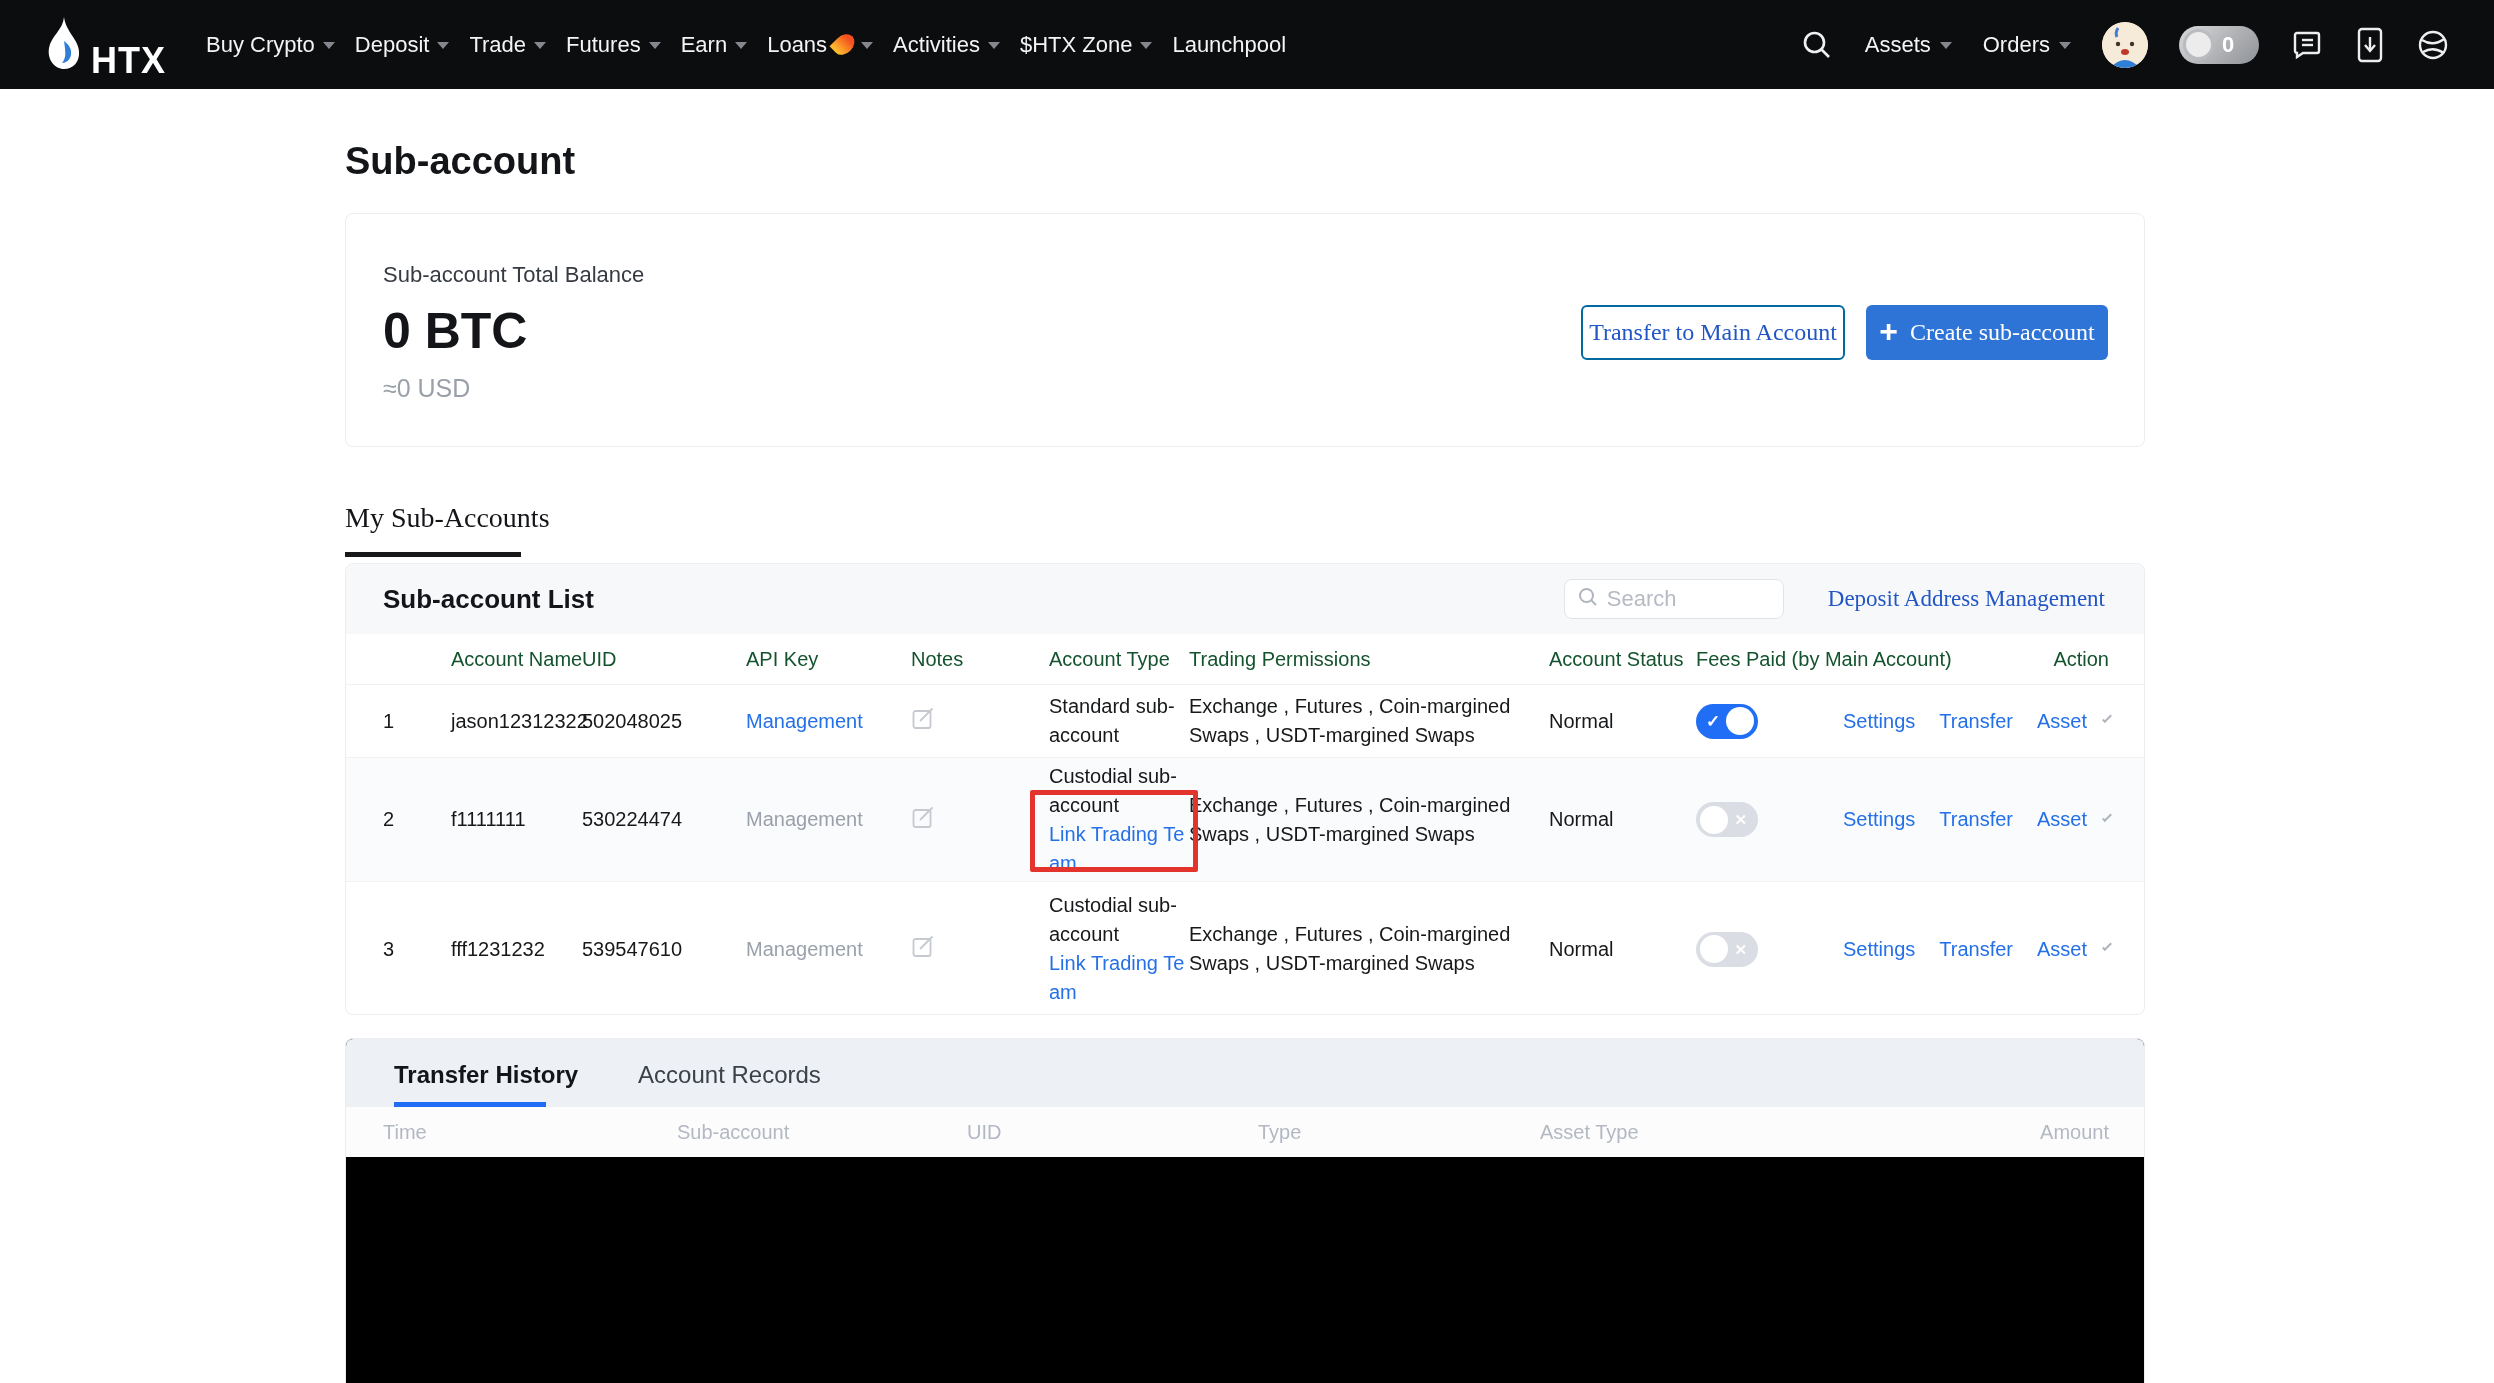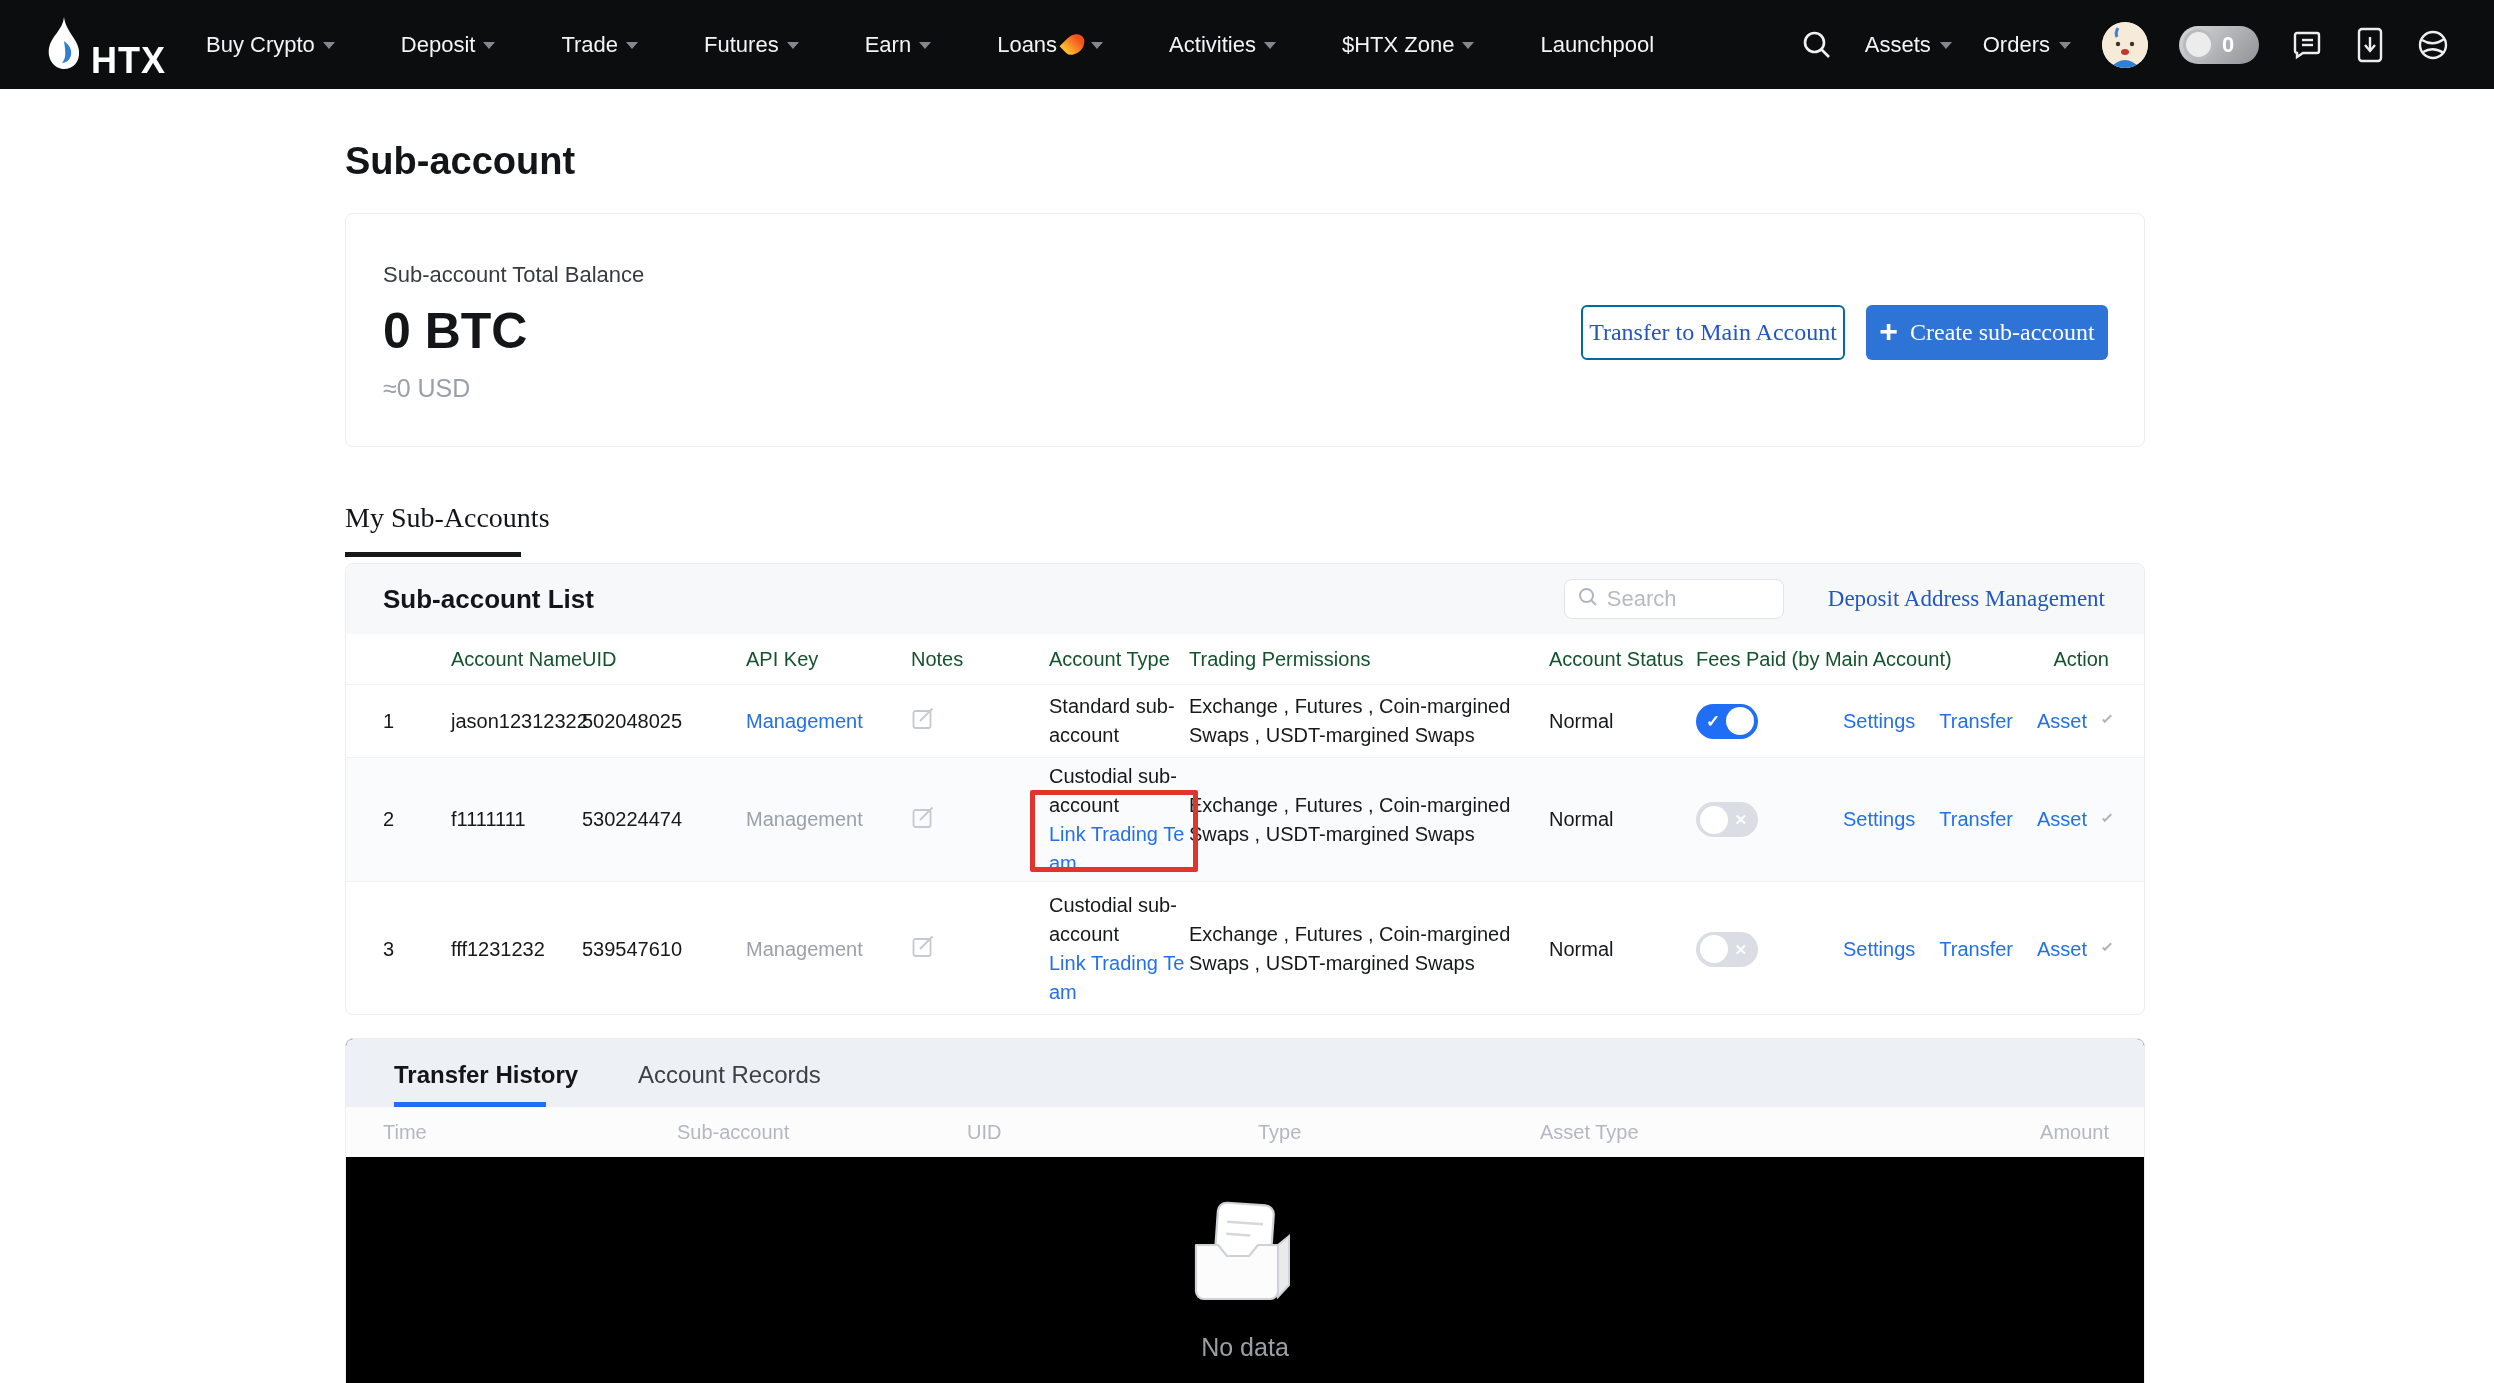--- a/index.html
+++ b/index.html
@@ -6,21 +6,21 @@
   html,body { width:2494px; height:1383px; background:#fff; overflow:hidden;
               font-family:"Liberation Sans", sans-serif; color:#17181a; }
   body { position:relative; }
   .serif { font-family:"Liberation Serif", serif; }
 
   
   .navbar { position:absolute; left:0; top:0; width:2494px; height:89px;
             background:#0c0d0f; display:flex; align-items:center; padding:0 44px; }
   .logo { display:flex; align-items:center; gap:9px; margin-right:40px; cursor:pointer; }
   .logo-text { color:#fff; font-weight:700; font-size:36px; letter-spacing:1px;margin-top:32px; }
-  .nav-items { display:flex; align-items:flex-start; gap:66px; }
+  .nav-items { display:flex; align-items:flex-start; gap:20px; }
   .nav-item { display:flex; align-items:center; gap:8px; color:#f3f4f6; font-size:22px;
               font-weight:500; cursor:pointer; white-space:nowrap; }
   .caret { width:0; height:0; border-left:6px solid transparent; border-right:6px solid transparent;
            border-top:7px solid #84878d; margin-top:2px; }
   .flame-sm { width:18px; height:23px; background:linear-gradient(180deg,#ffb92e 10%,#f4511e 80%);
               border-radius:50% 0 50% 50%; transform:rotate(-135deg); display:inline-block; }
   .nav-right { margin-left:auto; display:flex; align-items:center; gap:31px; }
   .nav-right .nav-item { gap:9px; }
   .avatar { width:46px; height:46px; border-radius:50%; overflow:hidden; background:#f6ead8; cursor:pointer; }
   .badge-pill { height:38px; min-width:80px; border-radius:19px; padding:0 16px 0 4px;
@@ -363,27 +363,13 @@
     <span class="hist-underline"></span>
   </div>
   <div class="th-grid">
     <div>Time</div>
     <div>Sub-account</div>
     <div>UID</div>
     <div>Type</div>
     <div>Asset Type</div>
     <div class="h-amount">Amount</div>
   </div>
-  <div class="empty-wrap">
-    <span>
-      <svg width="122" height="102" viewBox="0 0 122 102">
-        <polygon points="94,44 105,35 105,84 94,96" fill="#e9eaec" stroke="#cfd2d6" stroke-width="2"></polygon>
-        <g transform="rotate(4 60 38)">
-          <rect x="32" y="3" width="56" height="74" rx="9" fill="#ffffff" stroke="#cfd2d6" stroke-width="2.2"></rect>
-          <line x1="42" y1="22" x2="78" y2="22" stroke="#d5d8dc" stroke-width="2.6"></line>
-          <line x1="42" y1="34" x2="66" y2="34" stroke="#d5d8dc" stroke-width="2.6"></line>
-        </g>
-        <path d="M12 44 h22 l9 11 h22 l9 -11 h20 v46 a8 8 0 0 1 -8 8 H20 a8 8 0 0 1 -8 -8 Z" fill="#fcfcfd" stroke="#cfd2d6" stroke-width="2.2" stroke-linejoin="round"></path>
-      </svg>
-    </span>
-    <span class="empty-text">No data</span>
-  </div>
 </div>
 
 </body></html>

